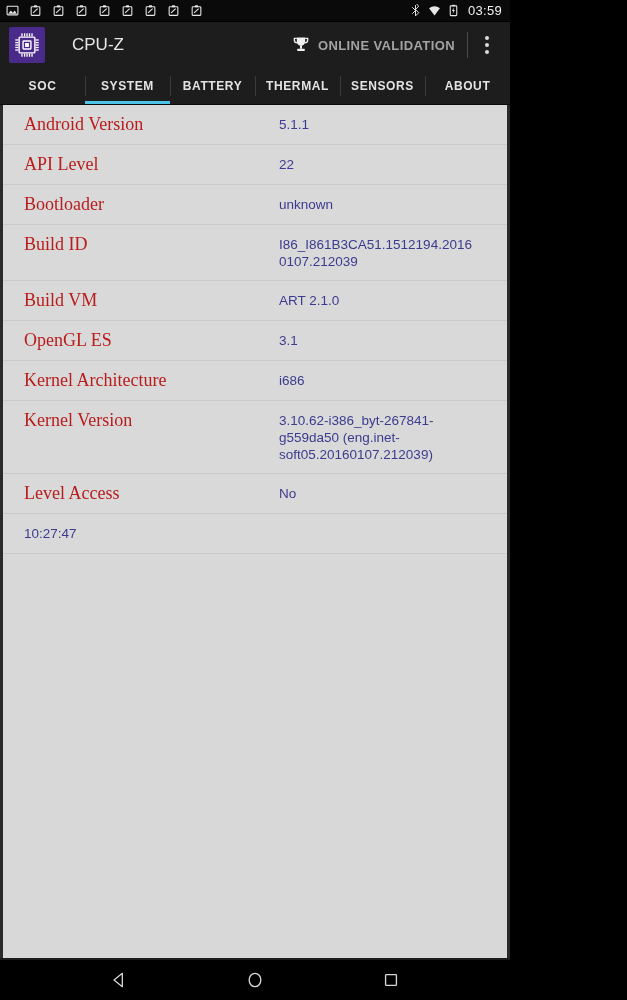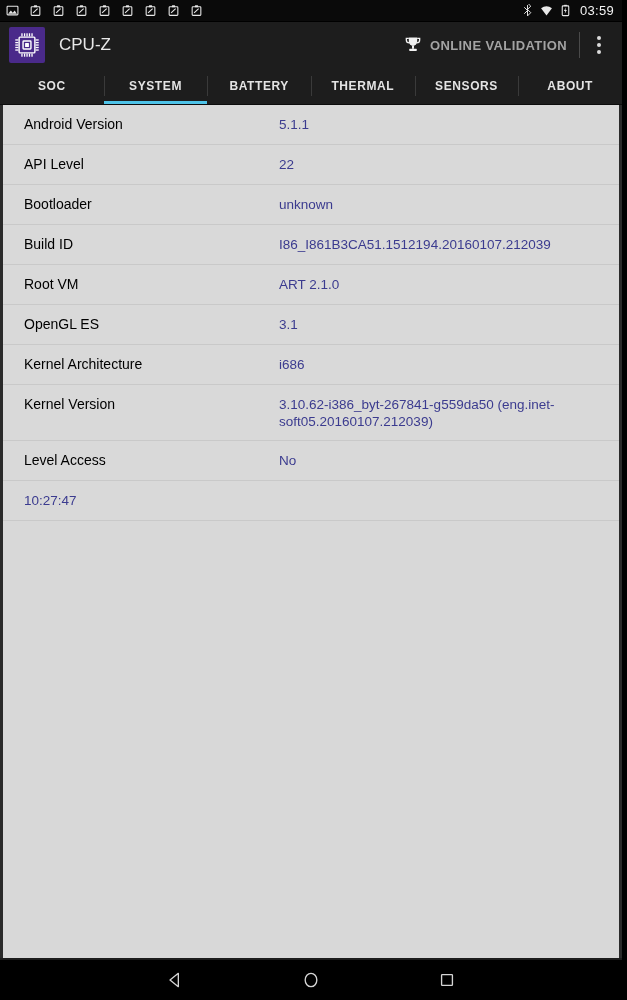--- a/index.html
+++ b/index.html
@@ -7,21 +7,21 @@
   html, body {
     width: 627px;
     height: 1000px;
     background: #000;
     font-family: "Liberation Sans", sans-serif;
     overflow: hidden;
   }
 
   #device {
     position: relative;
-    width: 622px;
+    width: 510px;
     height: 1000px;
     background: #000;
     display: flex;
     flex-direction: column;
   }
 
   
   .status-bar {
     height: 22px;
     background: #0a0a0a;
@@ -72,21 +72,21 @@
     background: #4a2a8a;
     border-radius: 2px;
     display: flex;
     align-items: center;
     justify-content: center;
     flex: 0 0 auto;
   }
   .app-title {
     color: #e8e8e8;
     font-size: 17px;
-    margin-left: 14px;
+    margin-left: 27px;
     flex: 1 1 auto;
     white-space: nowrap;
   }
   .validation-btn {
     display: flex;
     align-items: center;
     gap: 7px;
     padding: 6px 10px 6px 4px;
     cursor: pointer;
   }
@@ -179,23 +179,24 @@
     display: flex;
     align-items: flex-start;
     padding: 11px 10px 10px 21px;
     border-bottom: 1px solid #c9c9c9;
     background: #d9d9d9;
     min-height: 40px;
   }
   .row-label {
     width: 255px;
     flex: 0 0 255px;
-    color: #000000;
-    font-size: 14px;
+    color: #b91c1c;
+    font-size: 18px;
     line-height: 17px;
+    font-family: Liberation Serif, serif;
   }
   .row-value {
     flex: 1 1 auto;
     color: #3b3b8f;
     font-size: 13.5px;
     line-height: 17px;
     word-break: break-word;
     padding-right: 20px;
   }
 
@@ -374,21 +375,21 @@
       </div>
       <div class="row">
         <div class="row-label">Bootloader</div>
         <div class="row-value">unknown</div>
       </div>
       <div class="row">
         <div class="row-label">Build ID</div>
         <div class="row-value">I86_I861B3CA51.1512194.20160107.212039</div>
       </div>
       <div class="row">
-        <div class="row-label">Root VM</div>
+        <div class="row-label">Build VM</div>
         <div class="row-value">ART 2.1.0</div>
       </div>
       <div class="row">
         <div class="row-label">OpenGL ES</div>
         <div class="row-value">3.1</div>
       </div>
       <div class="row">
         <div class="row-label">Kernel Architecture</div>
         <div class="row-value">i686</div>
       </div>

